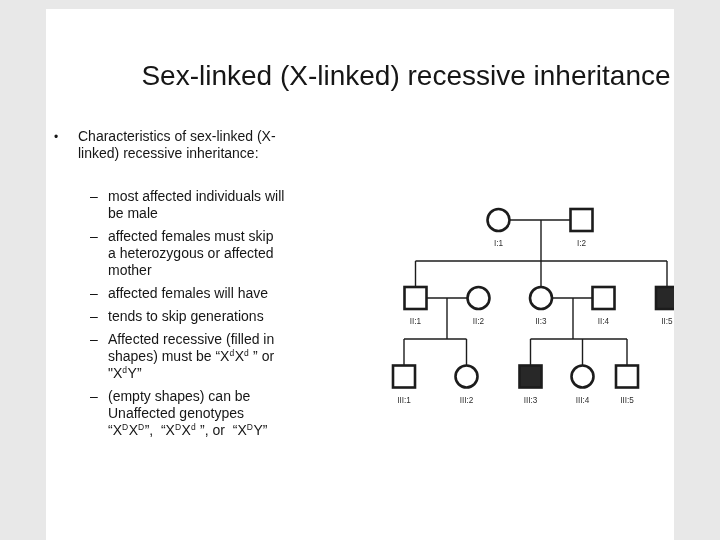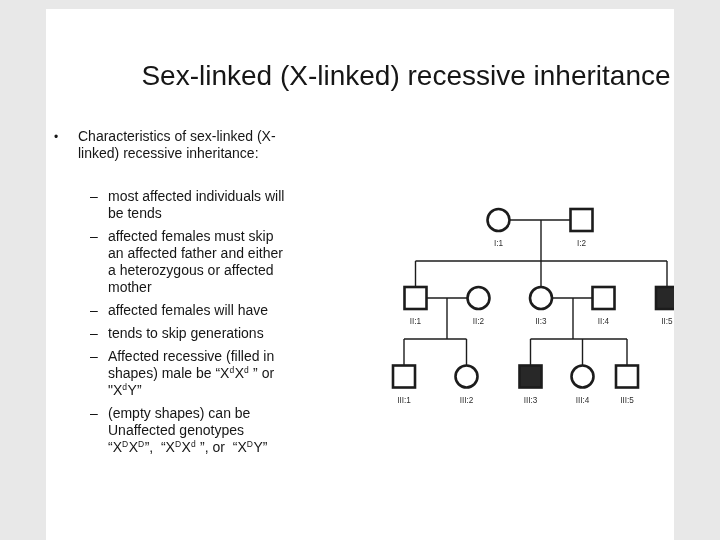--- a/index.html
+++ b/index.html
@@ -43,49 +43,48 @@
       <div class="main-text">
         <div class="line">Characteristics of sex-linked (X-</div>
         <div class="line">linked) recessive inheritance:</div>
       </div>
     </div>
     <div class="sub-list">
         <div class="sub-bullet">
           <span class="dash">–</span>
           <div class="sub-body">
             <div class="line"><span>most affected individuals will</span></div>
-            <div class="line"><span>be tends</span></div>
+            <div class="line"><span>be male</span></div>
           </div>
         </div>
         <div class="sub-bullet">
           <span class="dash">–</span>
           <div class="sub-body">
             <div class="line"><span>affected females must skip</span></div>
-            <div class="line"><span>an affected father and either</span></div>
             <div class="line"><span>a heterozygous or affected</span></div>
             <div class="line"><span>mother</span></div>
           </div>
         </div>
         <div class="sub-bullet">
           <span class="dash">–</span>
           <div class="sub-body">
             <div class="line"><span>affected females will have</span></div>
           </div>
         </div>
         <div class="sub-bullet">
           <span class="dash">–</span>
           <div class="sub-body">
             <div class="line"><span>tends to skip generations</span></div>
           </div>
         </div>
         <div class="sub-bullet">
           <span class="dash">–</span>
           <div class="sub-body">
             <div class="line"><span>Affected recessive (filled in</span></div>
-            <div class="line"><span>shapes) male be “X</span><sup>d</sup><span>X</span><sup>d</sup><span> ” or</span></div>
+            <div class="line"><span>shapes) must be “X</span><sup>d</sup><span>X</span><sup>d</sup><span> ” or</span></div>
             <div class="line"><span>"X</span><sup>d</sup><span>Y”</span></div>
           </div>
         </div>
         <div class="sub-bullet">
           <span class="dash">–</span>
           <div class="sub-body">
             <div class="line"><span>(empty shapes) can be</span></div>
             <div class="line"><span>Unaffected genotypes</span></div>
             <div class="line"><span>“X</span><sup>D</sup><span>X</span><sup>D</sup><span>”,  “X</span><sup>D</sup><span>X</span><sup>d</sup><span> ”, or  “X</span><sup>D</sup><span>Y”</span></div>
           </div>

